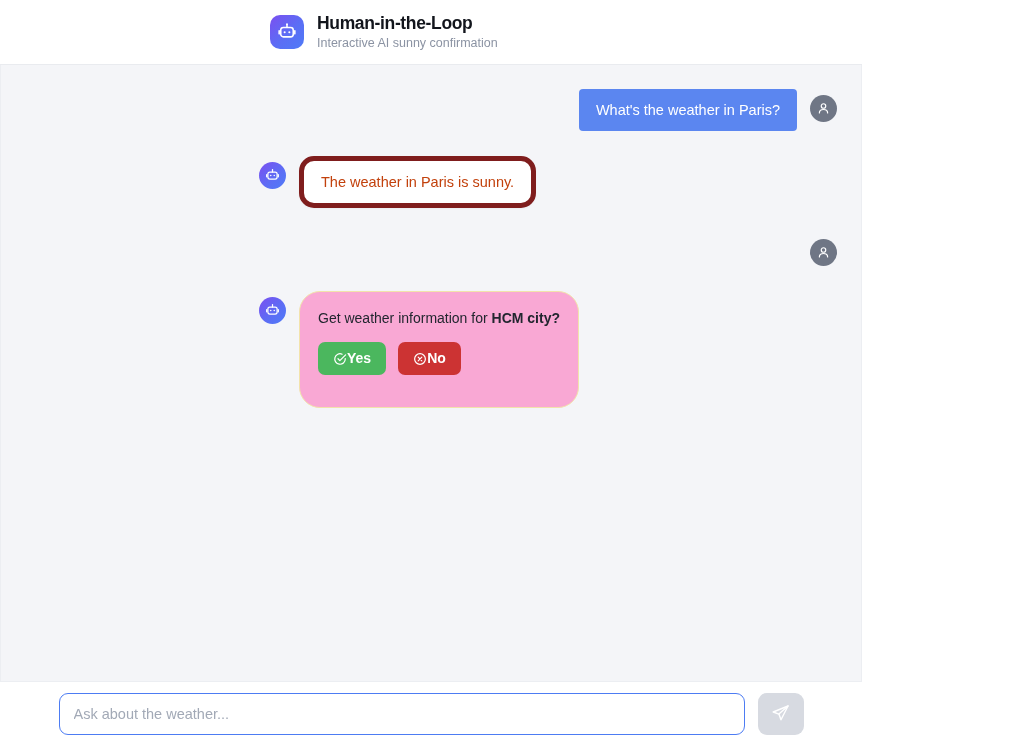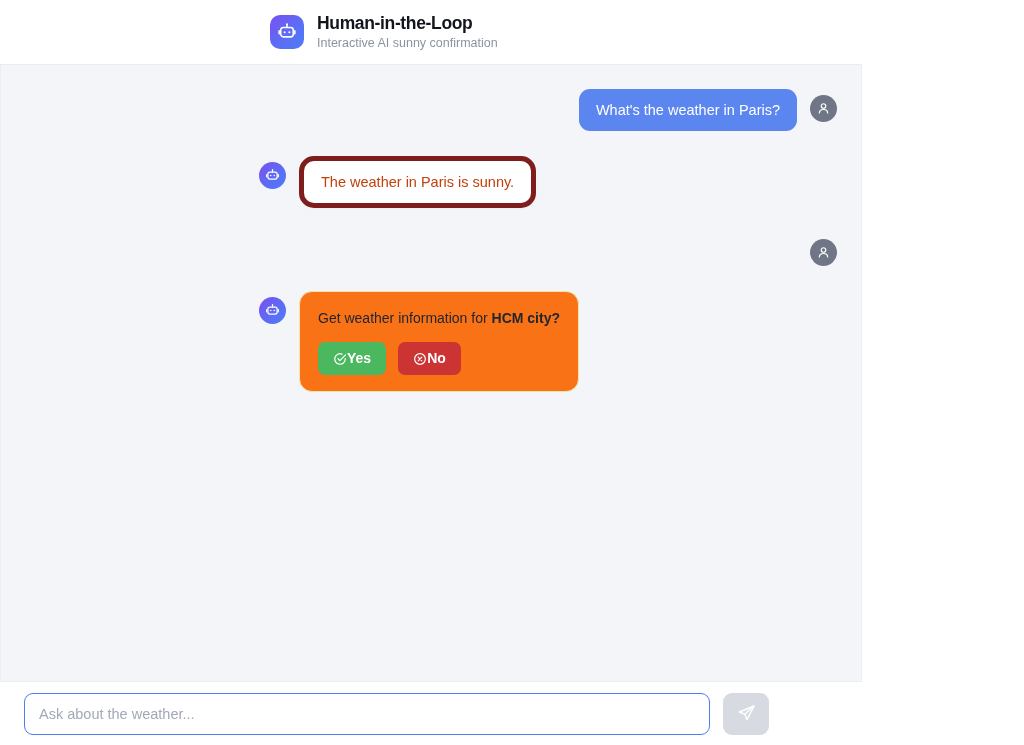--- a/index.html
+++ b/index.html
@@ -111,37 +111,37 @@
     max-width: 520px;
     padding: 11px 17px;
     font-size: 14.5px;
     line-height: 20px;
     border-radius: 14px;
   }
 
   .bubble.user-bubble {
     background: #5b86f0;
     color: #ffffff;
-    border-radius: 11px;
+    border-radius: 4px;
   }
 
   .bubble.assistant-bubble {
     background: #ffffff;
     color: #c2410c;
     border: 5px solid #7f1d1d;
     border-radius: 15px;
     box-shadow: 0 1px 2px rgba(16, 24, 40, 0.04);
   }
 
   
   .confirm-card {
-    background: #f97316;
+    background: #f9a8d4;
     border: 1px solid #f2e3ab;
-    border-radius: 13px;
-    padding: 17px 18px 16px 18px;
+    border-radius: 21px;
+    padding: 17px 18px 32px 18px;
     max-width: 300px;
   }
 
   .confirm-text {
     font-size: 14px;
     font-weight: bold;
     color: #22262f;
     line-height: 19px;
     margin-bottom: 14px;
     white-space: nowrap;
@@ -168,20 +168,21 @@
   .confirm-btn svg { display: block; }
 
   
   .composer {
     height: 64px;
     min-height: 64px;
     background: #ffffff;
     border-top: 1px solid #eceef2;
     display: flex;
     align-items: center;
+    justify-content: center;
     gap: 13px;
     padding: 0 24px;
   }
 
   .composer-input {
     width: 686px;
     height: 42px;
     border: 1.5px solid #4d7cf3;
     border-radius: 9px;
     background: #ffffff;

